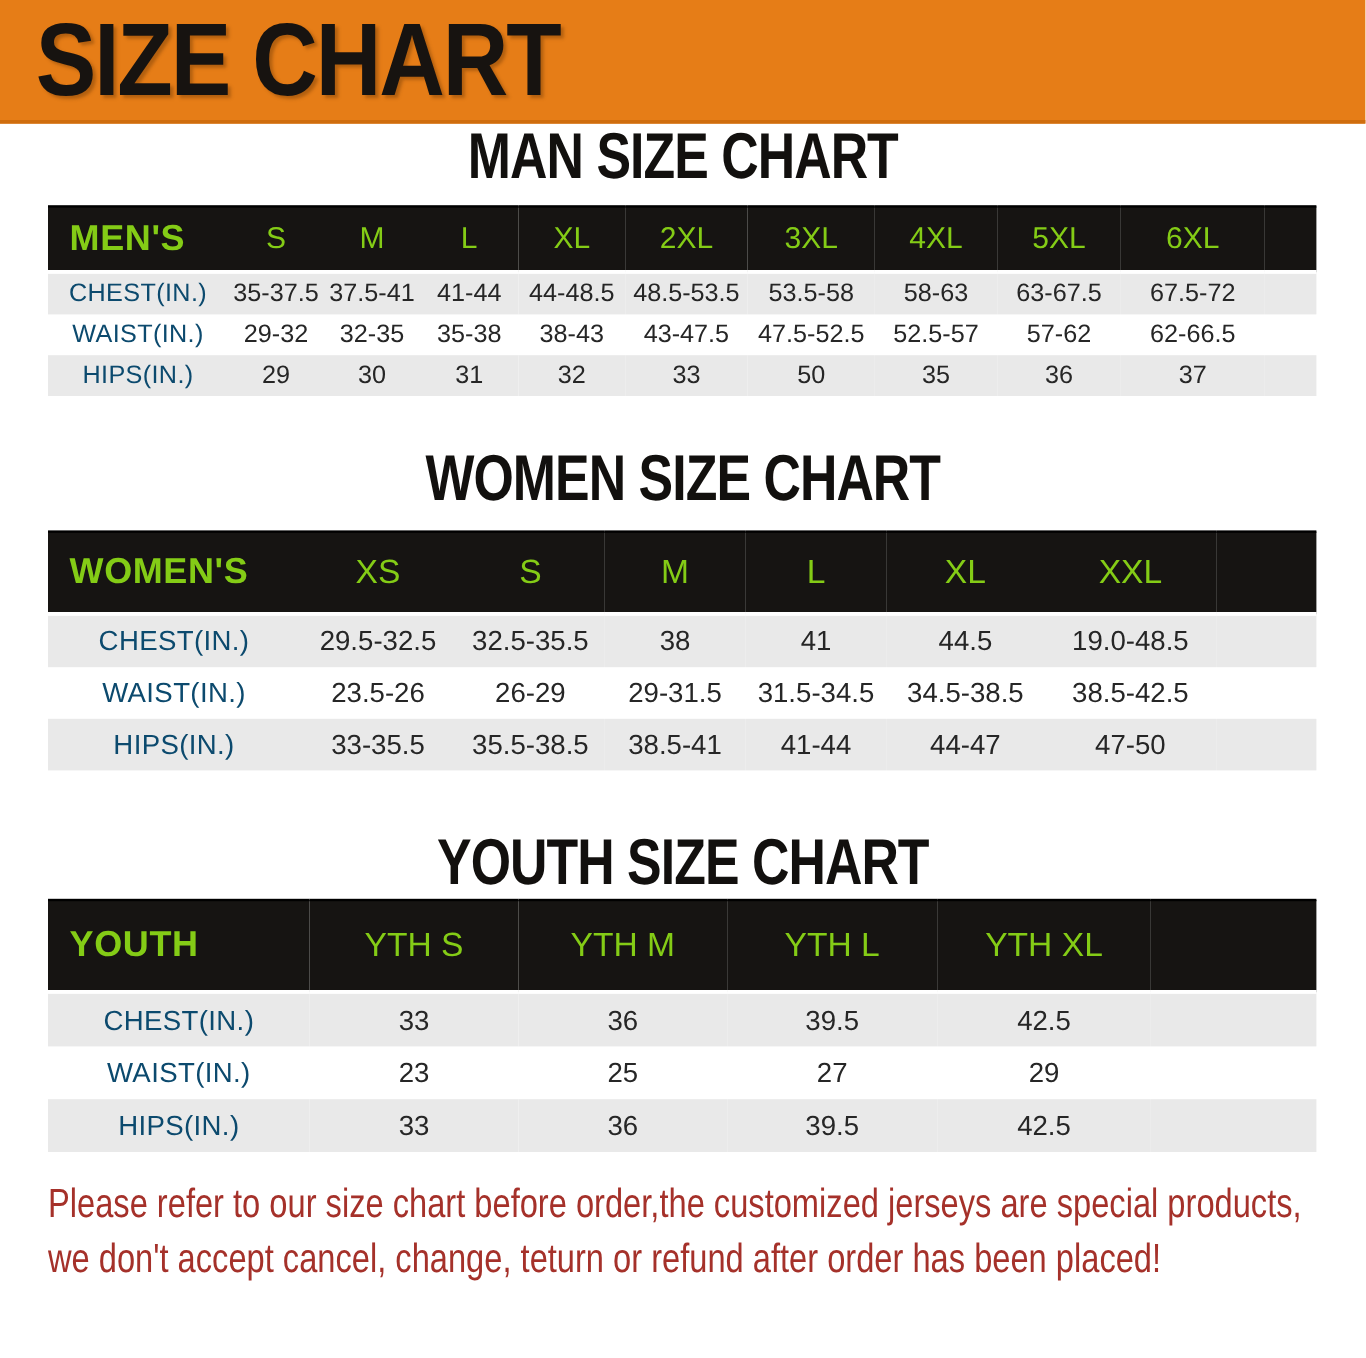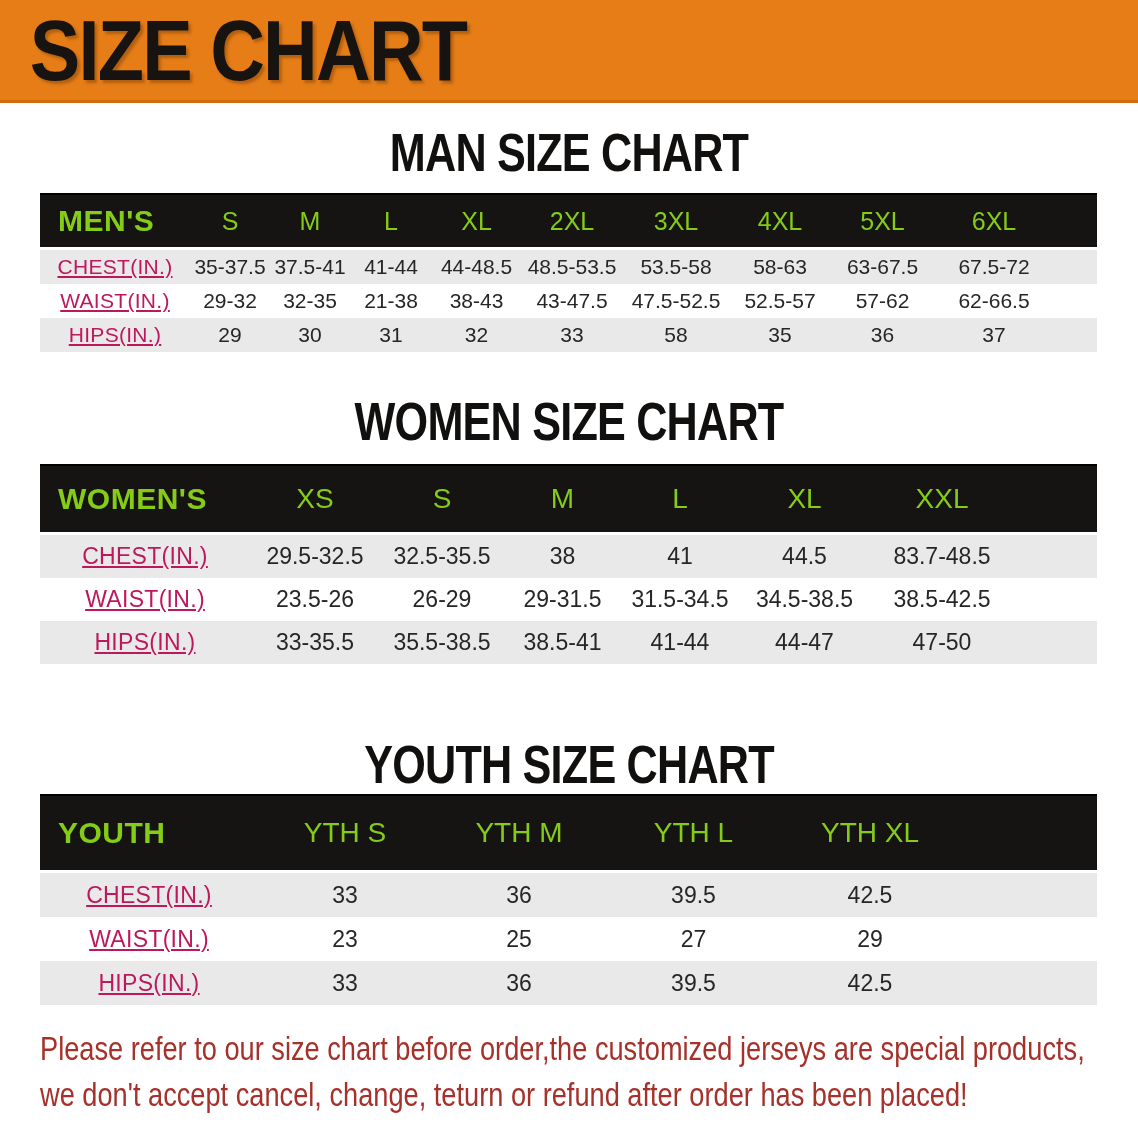--- a/index.html
+++ b/index.html
@@ -20,23 +20,23 @@
     text-shadow:3px 3px 3px rgba(80,40,0,0.35);
     transform:scaleX(0.88);
   }
   .cond{display:inline-block;white-space:nowrap;transform-origin:center;}
   
   h2{
     margin:0;text-align:center;color:#12100e;font-weight:800;
     font-size:54px;line-height:54px;
   }
   h2 .cond{transform:scaleX(0.8);letter-spacing:-1px;}
-  h2.man{margin-top:22px;}
+  h2.man{}
   h2.women{margin-top:42px;}
-  h2.youth{margin-top:73px;}
+  h2.youth{margin-top:50px;}
   
   table.size-table{
     width:1057px;margin-left:40px;border-collapse:collapse;table-layout:fixed;
   }
   table.men-table{margin-top:14px;}
   table.women-table{margin-top:16px;}
   table.youth-table{margin-top:3px;}
   .size-table thead th{
     background:#161412;color:#84cc16;font-weight:400;
     border-bottom:3px solid #ffffff;border-top:2px solid #000;
@@ -48,21 +48,21 @@
   .size-table thead th.corner{
     text-align:left;padding-left:18px;font-weight:700;font-size:30px;letter-spacing:.5px;
   }
   .size-table tbody td{
     text-align:center;vertical-align:middle;color:#262626;padding:0;
   }
   .men-table  tbody td{height:34px;font-size:21px;}
   .women-table tbody td{height:43px;font-size:23px;}
   .youth-table tbody td{height:44px;font-size:23px;}
   .size-table tbody tr:nth-child(odd){background:#e9e9e9;}
-  .size-table tbody td.rowlabel{color:#be185d;letter-spacing:.3px;text-decoration:underline;}
+  .size-table tbody td.rowlabel{color:#0c4a6e;letter-spacing:.3px;}
   
   .footer{margin:20px 0 0 40px;color:#a5312a;}
   .footer .line{
     display:block;white-space:nowrap;font-size:34px;line-height:46px;
     transform:scaleX(0.8);transform-origin:left center;
   }
 </style>
 </head>
 <body>
 
@@ -113,37 +113,37 @@
         <td>53.5-58</td>
         <td>58-63</td>
         <td>63-67.5</td>
         <td>67.5-72</td>
         <td></td>
       </tr>
       <tr>
         <td class="rowlabel">WAIST(IN.)</td>
         <td>29-32</td>
         <td>32-35</td>
-        <td>21-38</td>
+        <td>35-38</td>
         <td>38-43</td>
         <td>43-47.5</td>
         <td>47.5-52.5</td>
         <td>52.5-57</td>
         <td>57-62</td>
         <td>62-66.5</td>
         <td></td>
       </tr>
       <tr>
         <td class="rowlabel">HIPS(IN.)</td>
         <td>29</td>
         <td>30</td>
         <td>31</td>
         <td>32</td>
         <td>33</td>
-        <td>58</td>
+        <td>50</td>
         <td>35</td>
         <td>36</td>
         <td>37</td>
         <td></td>
       </tr>
     </tbody>
   </table>
 
 <h2 class="women">
   <span class="cond">WOMEN SIZE CHART</span>
@@ -172,21 +172,21 @@
       </tr>
     </thead>
     <tbody>
       <tr>
         <td class="rowlabel">CHEST(IN.)</td>
         <td>29.5-32.5</td>
         <td>32.5-35.5</td>
         <td>38</td>
         <td>41</td>
         <td>44.5</td>
-        <td>83.7-48.5</td>
+        <td>19.0-48.5</td>
         <td></td>
       </tr>
       <tr>
         <td class="rowlabel">WAIST(IN.)</td>
         <td>23.5-26</td>
         <td>26-29</td>
         <td>29-31.5</td>
         <td>31.5-34.5</td>
         <td>34.5-38.5</td>
         <td>38.5-42.5</td>

